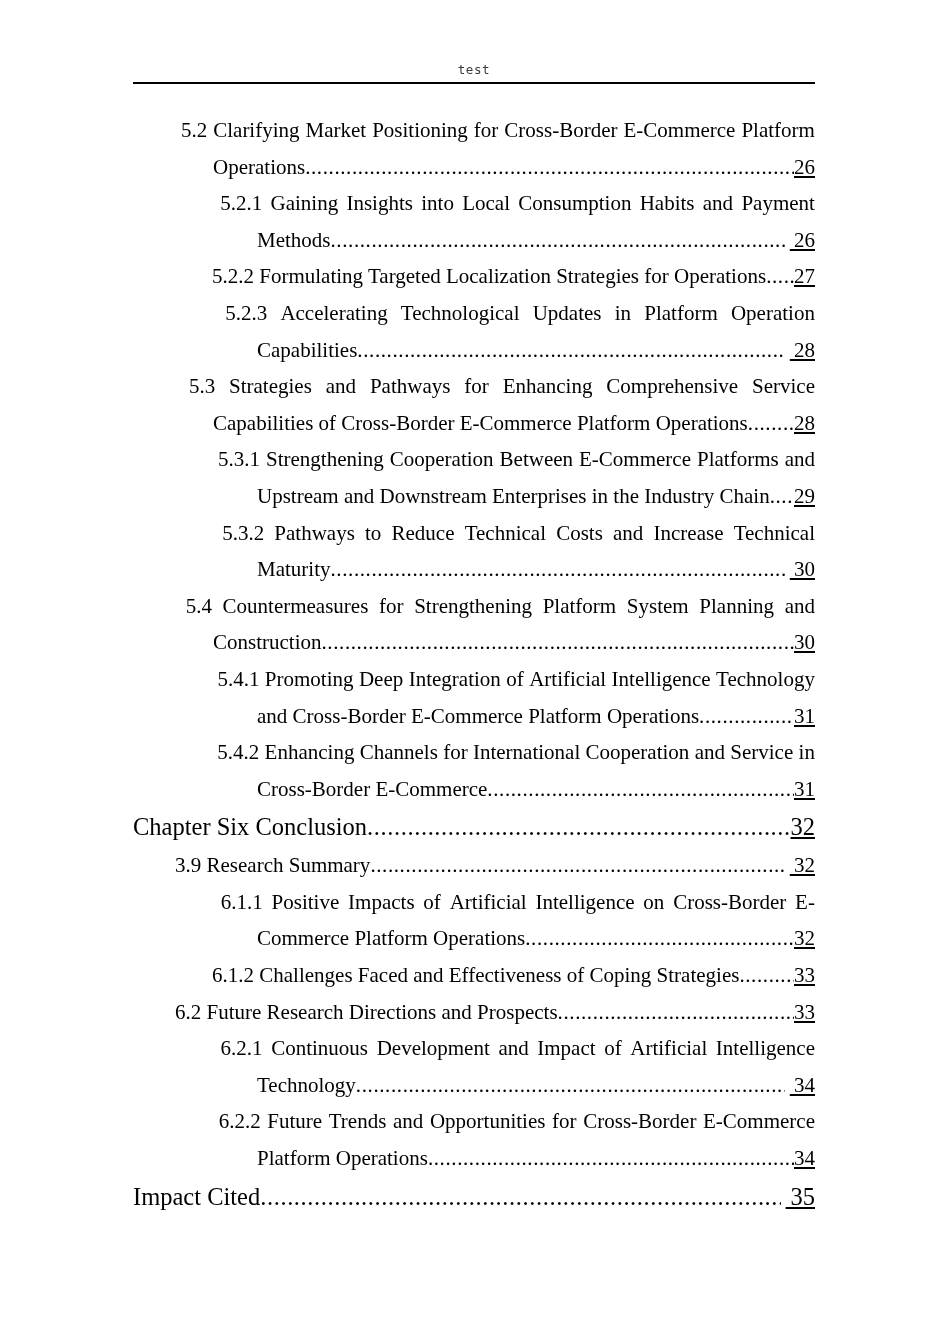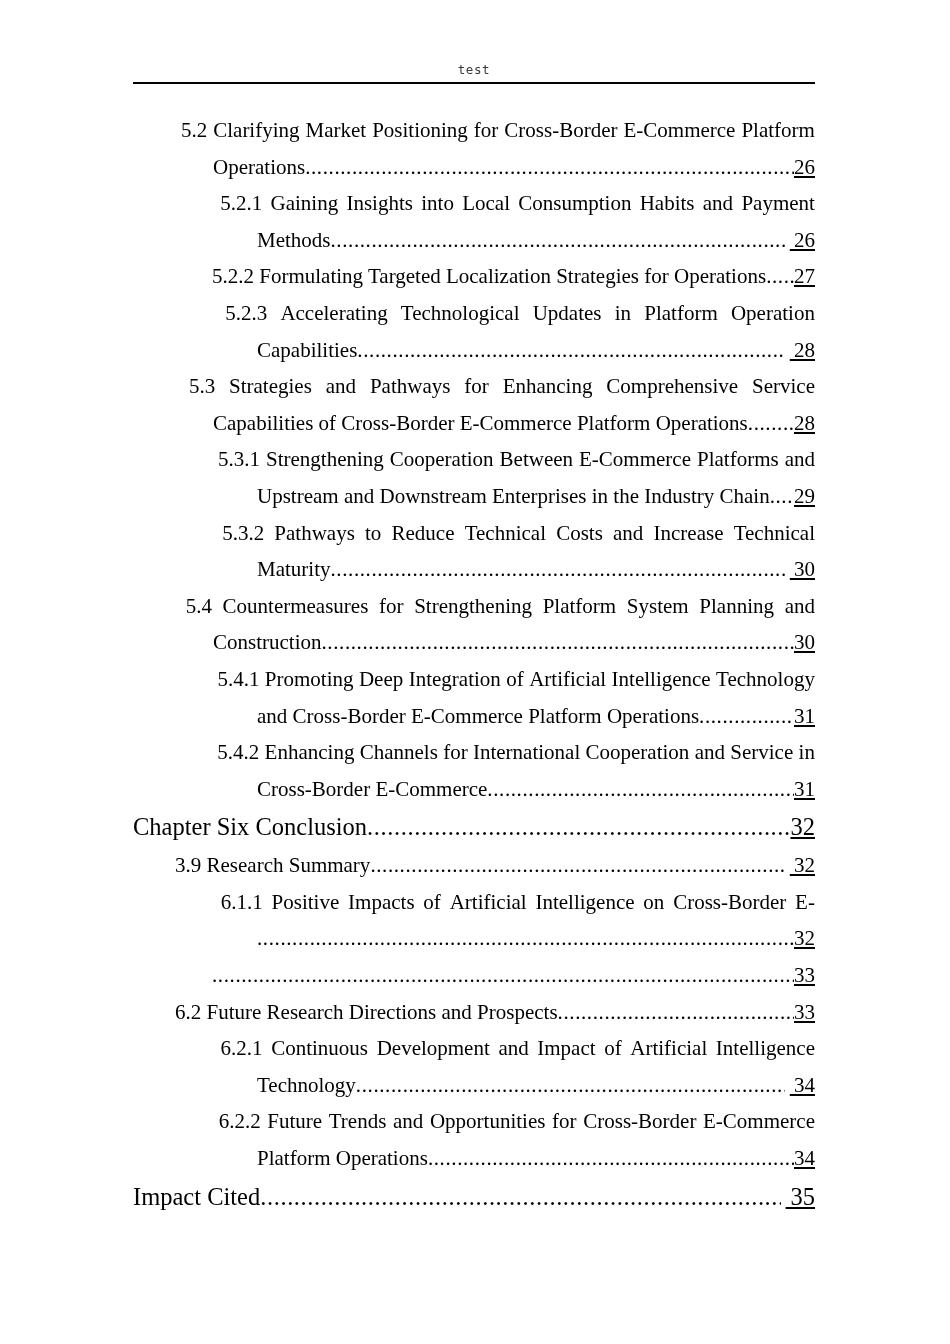--- a/index.html
+++ b/index.html
@@ -330,27 +330,29 @@
           <span class="w">Impacts</span>
           <span class="w">of</span>
           <span class="w">Artificial</span>
           <span class="w">Intelligence</span>
           <span class="w">on</span>
           <span class="w">Cross-Border</span>
           <span class="w">E-</span>
         </div>
         <div class="line leader">
           <span class="ind" style="width: 124px;"></span>
+          <span class="lbl">Commerce  Platform  Operations</span>
           <span class="dots">....................................................................................................................................................................................................................................................................</span>
           <span class="pg">32</span>
         </div>
       </div>
       <div class="entry lvl3">
         <div class="line leader">
           <span class="ind" style="width: 79px;"></span>
+          <span class="lbl">6.1.2  Challenges  Faced  and  Effectiveness  of  Coping  Strategies</span>
           <span class="dots">....................................................................................................................................................................................................................................................................</span>
           <span class="pg">33</span>
         </div>
       </div>
       <div class="entry lvl2">
         <div class="line leader">
           <span class="ind" style="width: 42px;"></span>
           <span class="lbl">6.2  Future  Research  Directions  and  Prospects</span>
           <span class="dots">....................................................................................................................................................................................................................................................................</span>
           <span class="pg">33</span>

